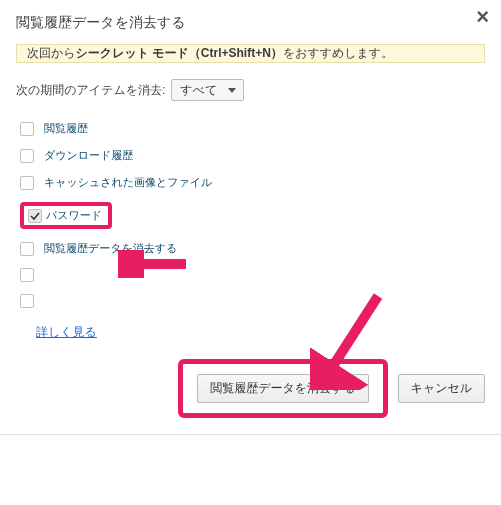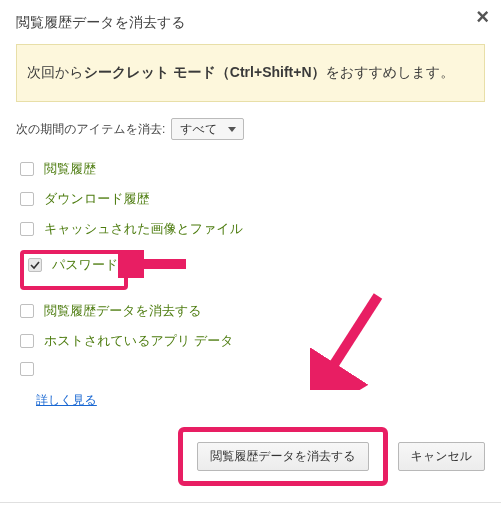--- a/index.html
+++ b/index.html
@@ -22,22 +22,22 @@
       font-size: 22px;
       color: #555;
       cursor: pointer;
       line-height: 1;
       font-weight: bold;
     }
     .title { font-size: 14px; color: #444; margin-bottom: 12px; }
     .hint {
       background: #fdf7dc;
       border: 1px solid #e8dfa8;
-      padding: 19px 10px;
-      font-size: 14px;
+      padding: 0 10px;
+      font-size: 12px;
       color: #3a3a3a;
       margin-bottom: 16px;
     }
     .hint b { font-weight: bold; }
     .timerow {
       display: flex; align-items: center; gap: 6px;
       margin-bottom: 14px; font-size: 12px; color: #444;
     }
     .select-wrap {
       position: relative; display: inline-block;
@@ -51,35 +51,35 @@
     .select-wrap::after {
       content: ""; position: absolute; right: 8px; top: 9px;
       border-left: 4px solid transparent;
       border-right: 4px solid transparent;
       border-top: 5px solid #555;
       pointer-events: none;
     }
     .options { margin: 0 0 10px 4px; }
     .opt {
       display: flex; align-items: center; gap: 10px;
-      padding: 6px 0; font-size: 13px; color: #4d7c0f;
+      padding: 6px 0; font-size: 11px; color: #0c4a6e;
     }
     .cb {
       width: 14px; height: 14px; border: 1px solid #bfbfbf;
       background: #fff; display: inline-flex; align-items: center; justify-content: center;
       border-radius: 2px;
     }
     .cb.checked { background: #e8e8e8; }
     .cb.checked svg { display: block; }
     .cb svg { display: none; width: 10px; height: 10px; }
     .highlight-box {
       border: 4px solid #e81e63;
       border-radius: 4px;
-      padding: 2px 6px 12px 4px;
-      display: inline-flex; align-items: center; gap: 10px;
+      padding: 2px 6px 2px 4px;
+      display: inline-flex; align-items: center; gap: 4px;
     }
     .learn { margin: 10px 0 0 20px; }
     .learn a { color: #1967d2; text-decoration: underline; font-size: 12px; }
     .footer-row {
       display: flex; justify-content: flex-end; align-items: center;
       gap: 10px; margin-top: 18px; margin-bottom: 16px;
     }
     .btn {
       border: 1px solid #b8b8b8; background: linear-gradient(#f7f7f7,#ececec);
       padding: 5px 12px; font-size: 12px; color: #333;
@@ -144,21 +144,20 @@
           </span>
           <span>パスワード</span>
         </span>
       </div>
       <div class="opt">
         <span class="cb"></span>
         <span>閲覧履歴データを消去する</span>
       </div>
       <div class="opt">
         <span class="cb"></span>
-        <span>ホストされているアプリ データ</span>
       </div>
       <div class="opt">
         <span class="cb"></span>
       </div>
     </div>
 
   <div class="learn">
     <a href="#">詳しく見る</a>
   </div>
 

